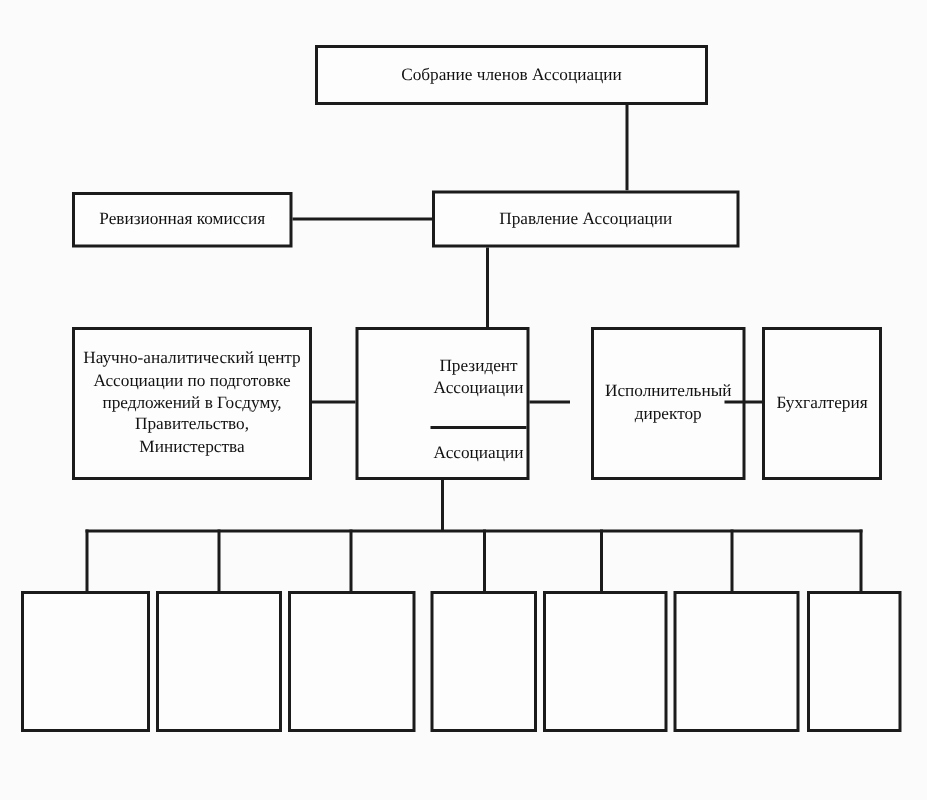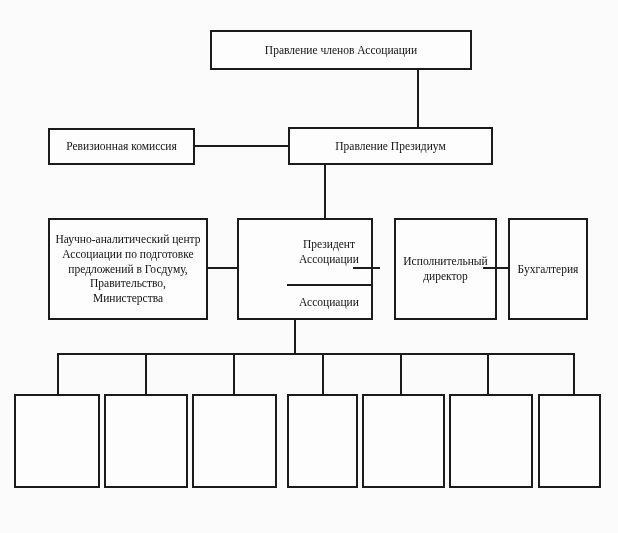--- a/index.html
+++ b/index.html
@@ -67,42 +67,42 @@
   }
   .conn.v { width: 2px; }
   .conn.h { height: 2px; }
 </style>
 </head>
 <body>
 
 <div id="chart-root">
 
   <div class="node" style="left:210px; top:30px; width:262px; height:40px;">
-    <span class="label">Правление членов Ассоциации</span>
+    <span class="label">Собрание членов Ассоциации</span>
   </div>
 
   <div class="conn v" style="left:417px; top:70px; height:57px;"></div>
 
   <div class="node" style="left:48px; top:128px; width:147px; height:37px;">
     <span class="label">Ревизионная комиссия</span>
   </div>
 
   <div class="node" style="left:288px; top:127px; width:205px; height:38px;">
-    <span class="label">Правление Президиум</span>
+    <span class="label">Правление Ассоциации</span>
   </div>
 
   <div class="conn h" style="left:195px; top:145px; width:93px;"></div>
 
   <div class="conn v" style="left:324px; top:165px; height:53px;"></div>
 
   <div class="node" style="left:48px; top:218px; width:160px; height:102px;">
     <span class="label">Научно-аналитический центр Ассоциации по подготовке предложений в Госдуму, Правительство, Министерства</span>
   </div>
 
-  <div class="stack" style="left:237px; top:218px; width:136px; height:102px;padding-left:48px;">
+  <div class="stack" style="left:237px; top:218px; width:116px; height:102px;padding-left:48px;">
     <div class="cell top" style="height:66px;">
       <span class="label">Президент Ассоциации</span>
     </div>
     <div class="cell" style="height:32px;">
       <span class="label">Ассоциации</span>
     </div>
   </div>
 
   <div class="node" style="left:394px; top:218px; width:103px; height:102px;">
     <span class="label">Исполнительный директор</span>

